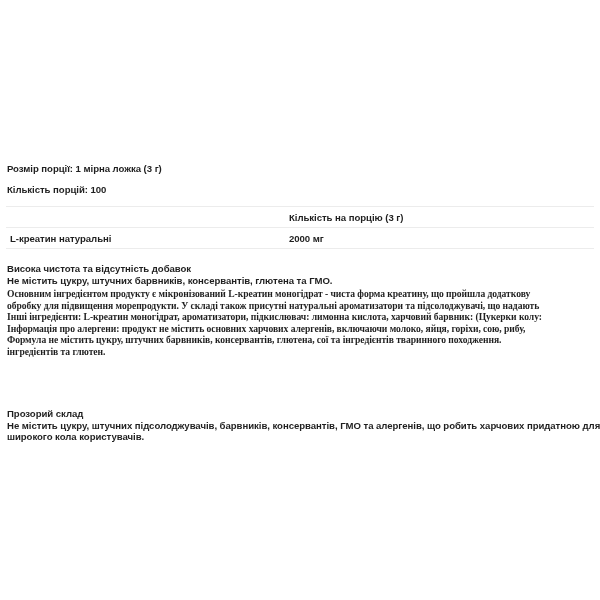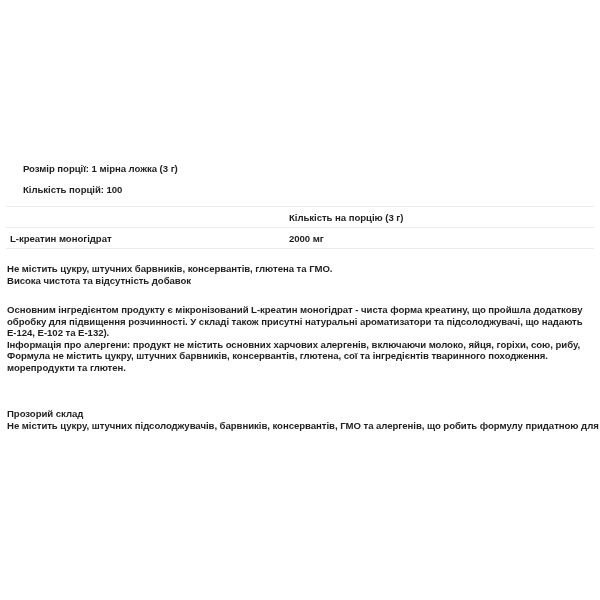--- a/index.html
+++ b/index.html
@@ -5,73 +5,74 @@
   html, body { margin: 0; padding: 0; background: #ffffff; }
   body {
     width: 600px; height: 600px; overflow: hidden; position: relative;
     font-family: "Liberation Sans", "DejaVu Sans", sans-serif;
     color: #1f1f1f;
     font-size: 9.6px;
     font-weight: 700;
     letter-spacing: -0.05px;
   }
   .content { position: absolute; left: 7px; top: 0; width: 588px; }
-  .line { position: absolute; left: 16px; white-space: nowrap; line-height: 11.5px; text-align: center; }
+  .line { position: absolute; left: 0; white-space: nowrap; line-height: 11.5px; text-align: center; }
   .serving-size { top: 163px; }
   .servings-count { top: 184px; }
 
   .facts-table {
     position: absolute; left: -1px; top: 206px; width: 588px;
     border-collapse: collapse;
   }
   .facts-table td {
     height: 20px; padding: 0 0 0 4px; vertical-align: middle;
     border-top: 1px solid #ececec;
     border-bottom: 1px solid #ececec;
   }
   .facts-table td.col-name { width: 279px; }
   .facts-table td.col-amount { padding-left: 0; margin-top: 24px; }
 
   .para { position: absolute; left: 0; width: 588px; line-height: 11.6px; }
   .para div { white-space: nowrap; }
   .p-purity { top: 263px; }
-  .p-desc { top: 304px; }
+  .p-desc { top: 288px; font-family: Liberation Serif, serif; }
   .p-transparent { top: 408px; }
 </style>
 </head>
 <body>
 
 <div class="content">
   <div class="line serving-size">Розмір порції: 1 мірна ложка (3 г)</div>
   <div class="line servings-count">Кількість порцій: 100</div>
 
   <table class="facts-table">
     <tbody>
         <tr>
       <td class="col-name"></td>
       <td class="col-amount">Кількість на порцію (3 г)</td>
     </tr>
     <tr>
-      <td class="col-name">L-креатин моногідрат</td>
+      <td class="col-name">L-креатин натуральні</td>
       <td class="col-amount">2000 мг</td>
     </tr>
   </tbody>
     </table>
 
   <div class="para p-purity">
+    <div>Висока чистота та відсутність добавок</div>
     <div>Не містить цукру, штучних барвників, консервантів, глютена та ГМО.</div>
-    <div>Висока чистота та відсутність добавок</div>
   </div>
 
   <div class="para p-desc">
     <div>Основним інгредієнтом продукту є мікронізований L-креатин моногідрат - чиста форма креатину, що пройшла додаткову</div>
-    <div>обробку для підвищення розчинності. У складі також присутні натуральні ароматизатори та підсолоджувачі, що надають</div>
-    <div>E-124, E-102 та E-132).</div>
+    <div>обробку для підвищення морепродукти. У складі також присутні натуральні ароматизатори та підсолоджувачі, що надають</div>
+    <div>Інші інгредієнти: L-креатин моногідрат, ароматизатори, підкислювач: лимонна кислота, харчовий барвник: (Цукерки колу:</div>
     <div>Інформація про алергени:  продукт не містить основних харчових алергенів, включаючи молоко, яйця, горіхи, сою, рибу,</div>
     <div>Формула не містить цукру, штучних барвників, консервантів, глютена, сої та інгредієнтів тваринного походження.</div>
-    <div>морепродукти та глютен.</div>
+    <div>інгредієнтів та глютен.</div>
   </div>
 
   <div class="para p-transparent">
     <div>Прозорий склад</div>
-    <div>Не містить цукру, штучних підсолоджувачів, барвників, консервантів, ГМО та алергенів, що робить формулу придатною для</div>
+    <div>Не містить цукру, штучних підсолоджувачів, барвників, консервантів, ГМО та алергенів, що робить харчових придатною для</div>
+    <div>широкого кола користувачів.</div>
   </div>
 </div>
 
 </body></html>

